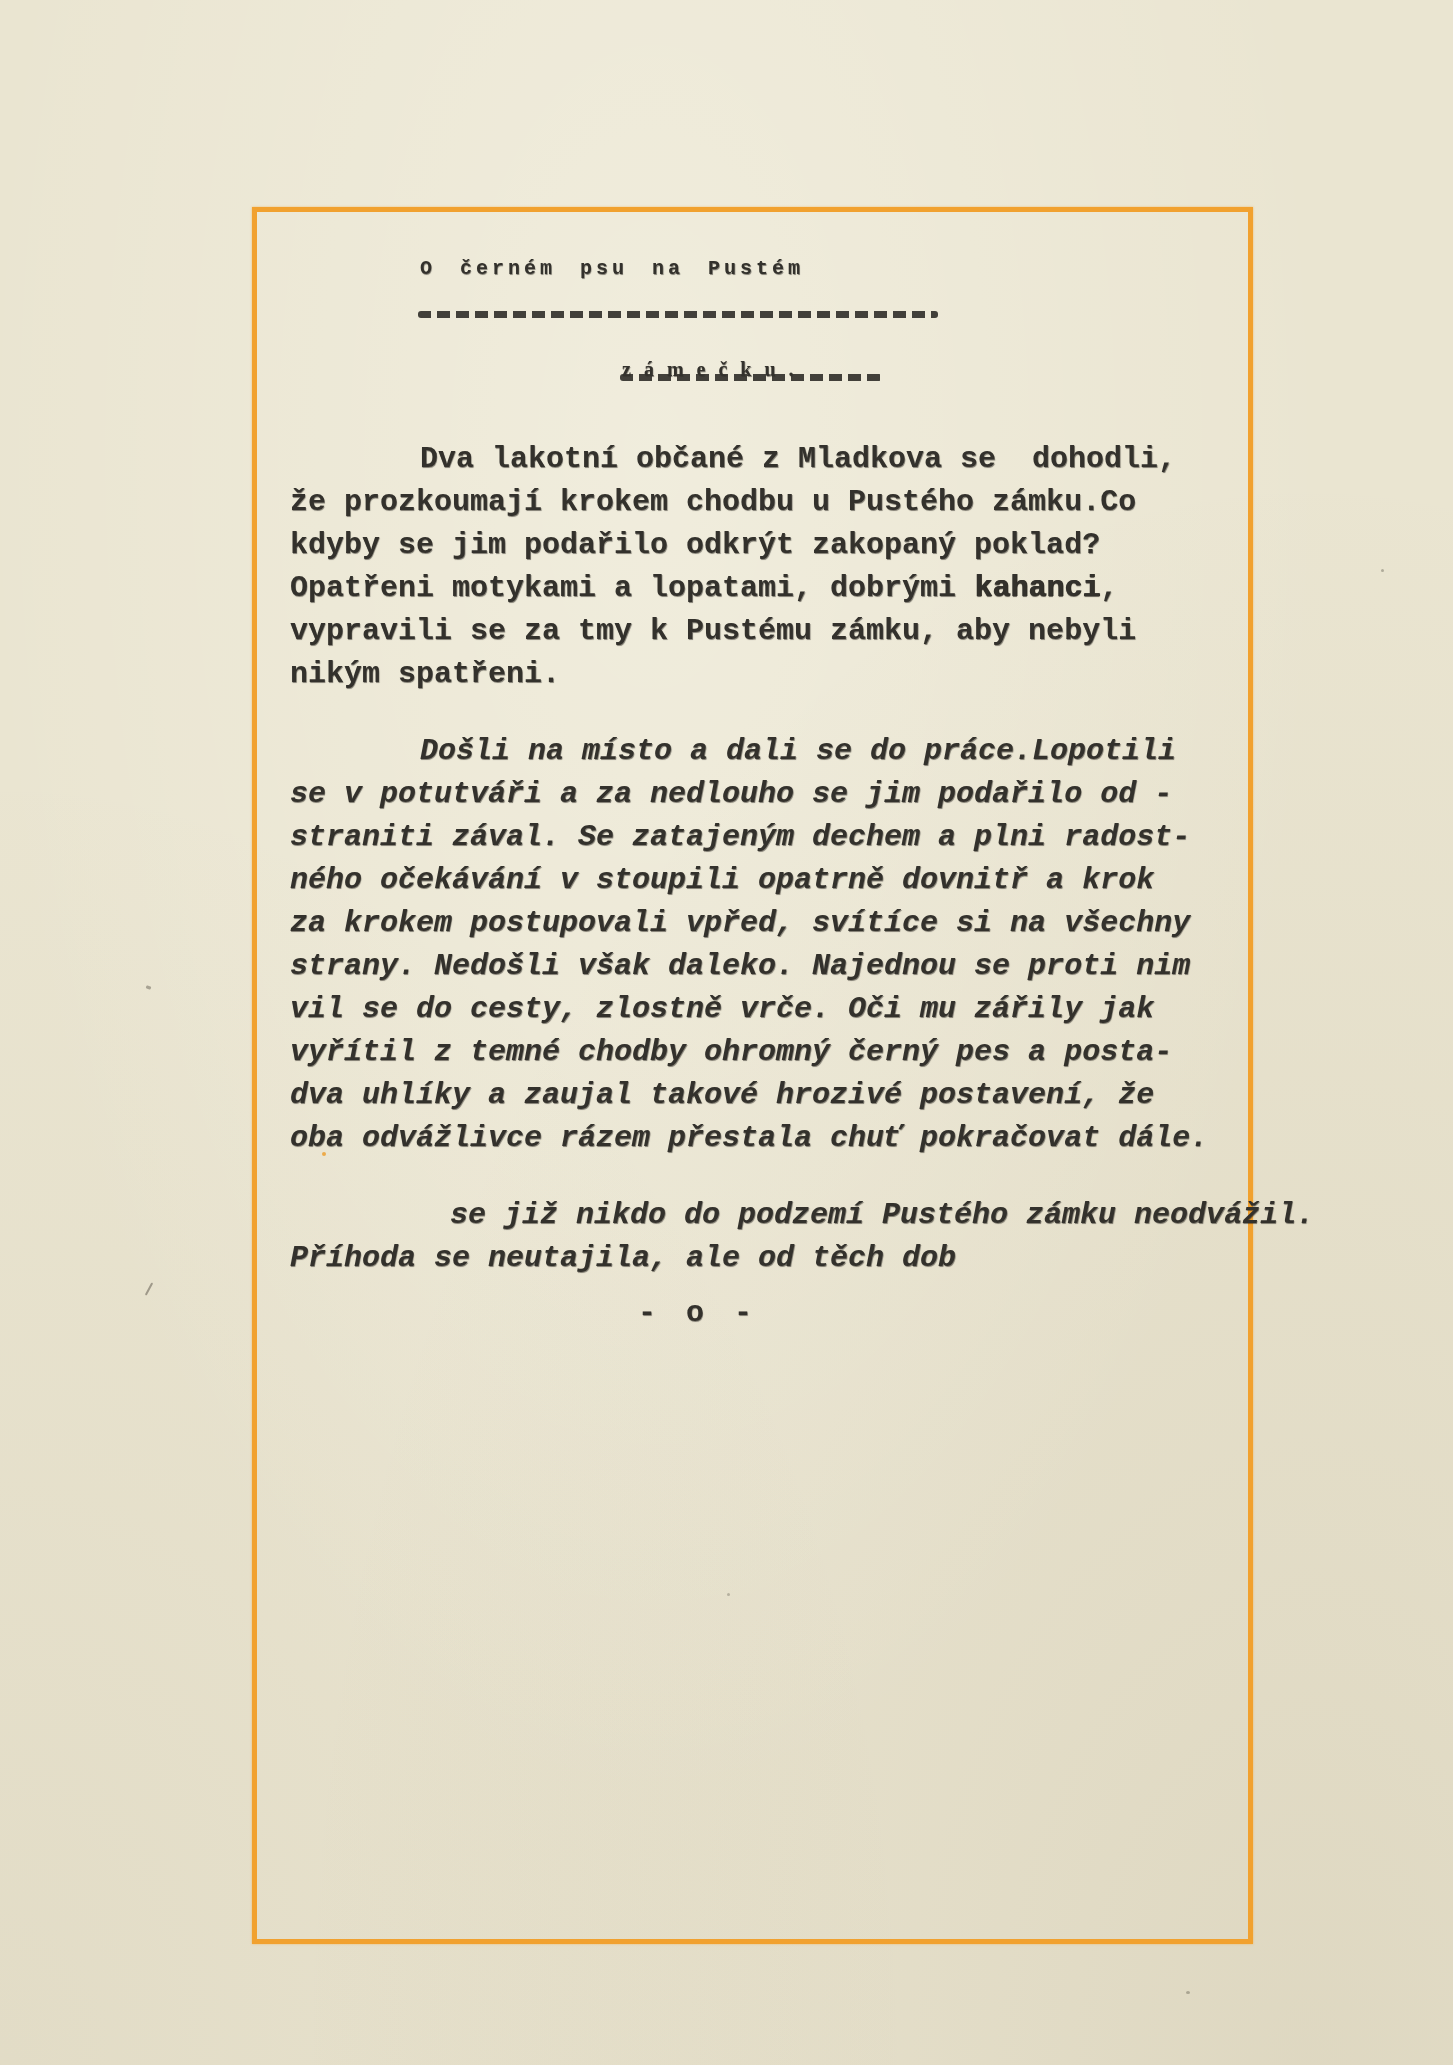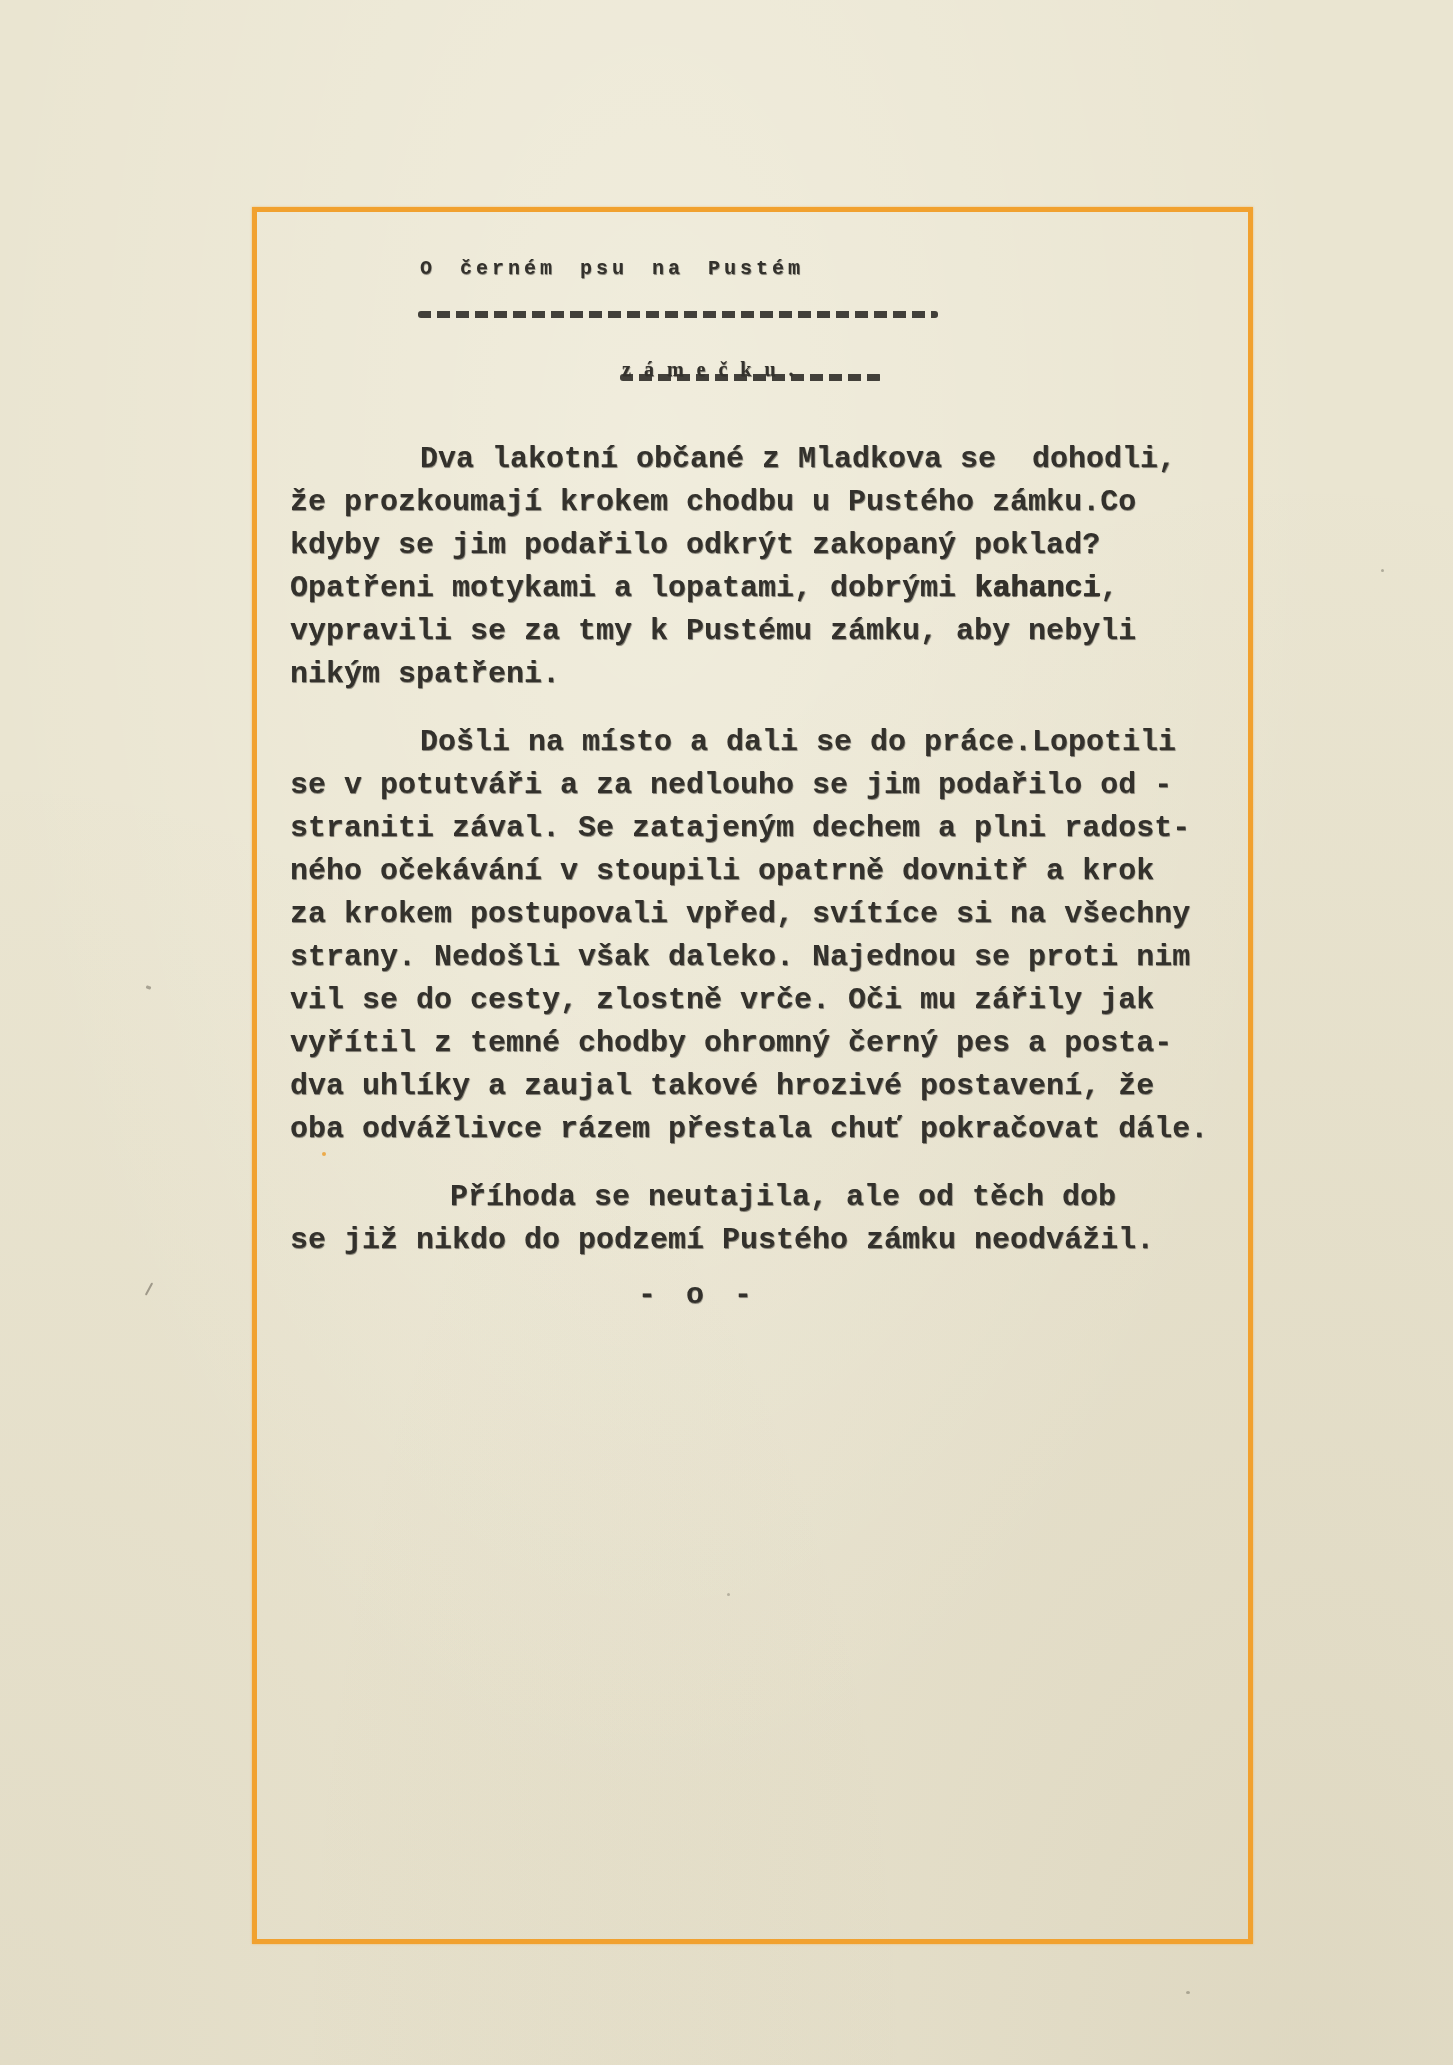--- a/index.html
+++ b/index.html
@@ -47,21 +47,21 @@
   }
   .rule1{left:418px;top:311px;width:520px;}
   .rule2{left:620px;top:374px;width:262px;}
   .body-text{
     position:absolute;left:290px;top:438px;width:965px;
     font-size:30px;line-height:43px;
   }
   .tline{white-space:pre;}
   .para .tline:first-child{padding-left:130px;}
   .para3 .tline:first-child{padding-left:160px;}
-  .para + .para{margin-top:25px;}
+  .para + .para{margin-top:34px;font-style:italic;}
   .body-text b{font-weight:bold;text-shadow:1.1px 0 0 rgba(45,42,36,0.95),0.6px 0.6px 0.8px rgba(45,42,36,0.7);}
   .end-mark{
     margin-top:12px;padding-left:348px;
     font-size:30px;line-height:43px;letter-spacing:6px;
     white-space:pre;
   }
   .speckle{position:absolute;border-radius:50%;}
   .sp1{left:322px;top:1152px;width:4px;height:4px;background:rgba(236,160,50,0.85);}
   .sp2{left:146px;top:986px;width:5px;height:3px;background:rgba(70,65,55,0.4);transform:rotate(20deg);border-radius:1px;}
   .sp3{left:148px;top:1282px;width:2px;height:14px;background:rgba(70,65,55,0.45);transform:rotate(28deg);border-radius:1px;}
@@ -97,22 +97,22 @@
         <div class="tline">straniti zával. Se zatajeným dechem a plni radost-</div>
         <div class="tline">ného očekávání v stoupili opatrně dovnitř a krok</div>
         <div class="tline">za krokem postupovali vpřed, svítíce si na všechny</div>
         <div class="tline">strany. Nedošli však daleko. Najednou se proti nim</div>
         <div class="tline">vil se do cesty, zlostně vrče. Oči mu zářily jak</div>
         <div class="tline">vyřítil z temné chodby ohromný černý pes a posta-</div>
         <div class="tline">dva uhlíky a zaujal takové hrozivé postavení, že</div>
         <div class="tline">oba odvážlivce rázem přestala chuť pokračovat dále.</div>
       </div>
     <div class="para para3">
+        <div class="tline">se již nikdo do podzemí Pustého zámku neodvážil.</div>
         <div class="tline">Příhoda se neutajila, ale od těch dob</div>
-        <div class="tline">se již nikdo do podzemí Pustého zámku neodvážil.</div>
       </div>
     <div class="end-mark">- o -</div>
   </div>
 
   <div class="speckle sp1"></div>
   <div class="speckle sp2"></div>
   <div class="speckle sp3"></div>
   <div class="speckle sp4"></div>
   <div class="speckle sp5"></div>
   <div class="speckle sp6"></div>

